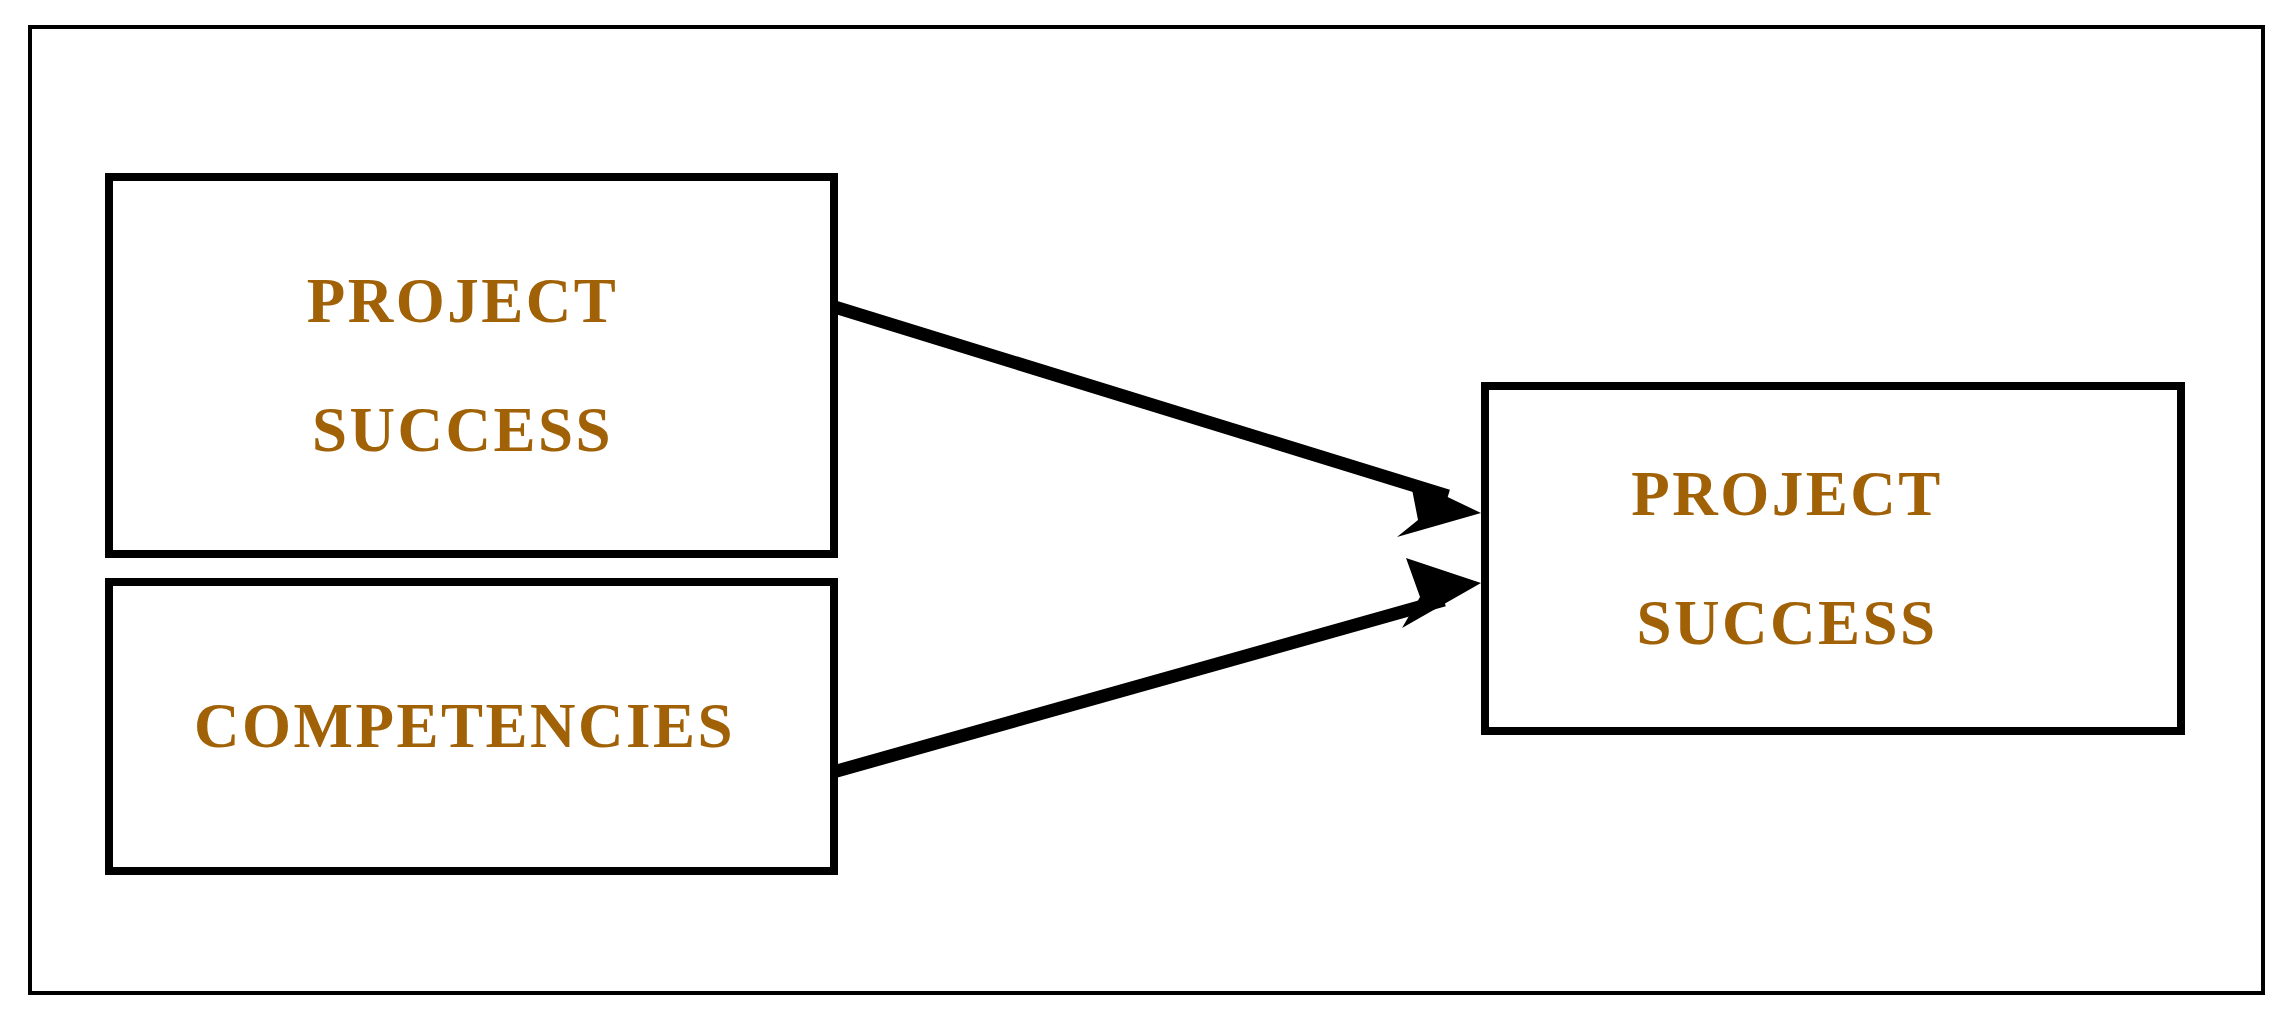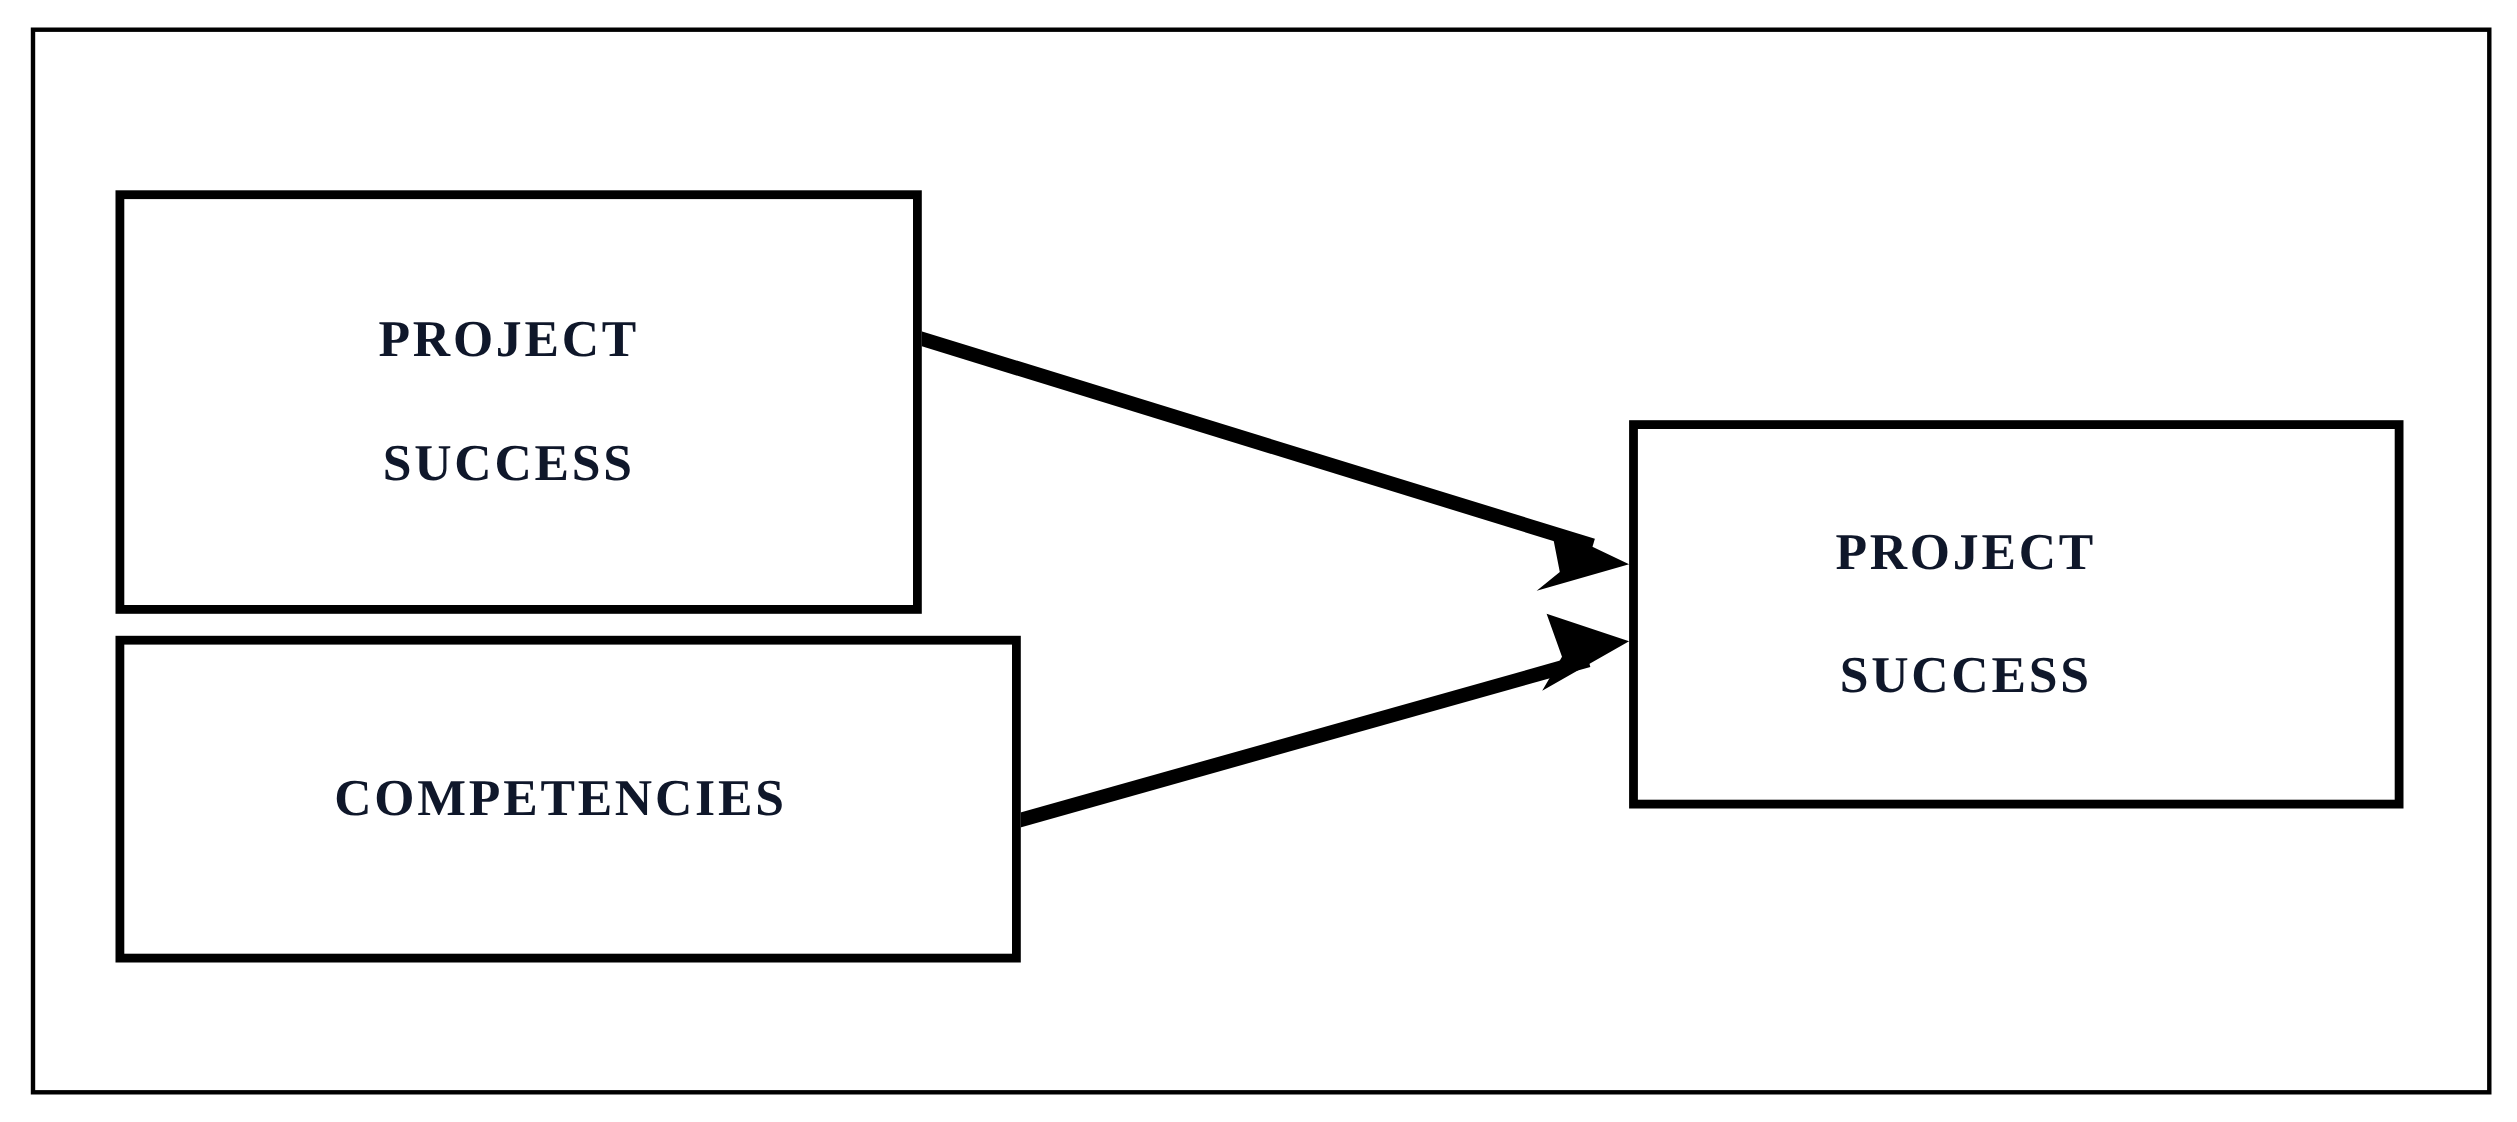--- a/index.html
+++ b/index.html
@@ -34,24 +34,24 @@
     box-sizing: border-box;
     border: 8px solid #000000;
     background: #ffffff;
     display: flex;
     flex-direction: column;
     justify-content: center;
     align-items: center;
     z-index: 3;
   }
   .node-label {
-    color: #0f172a;
+    color: #a16207;
     font-family: "Liberation Serif", "DejaVu Serif", serif;
     font-weight: bold;
-    font-size: 47px;
+    font-size: 63px;
     letter-spacing: 2.5px;
     line-height: 1.05;
     white-space: nowrap;
     text-align: center;
   }
   
   #node-project-planning {
     left: 105px;
     top: 173px;
     width: 733px;
@@ -60,21 +60,21 @@
   #node-project-planning .node-label:first-child {
     margin-bottom: 62px;
     margin-left: -18px;
   }
   #node-project-planning .node-label:last-child {
     margin-left: -18px;
   }
   #node-competencies {
     left: 105px;
     top: 578px;
-    width: 823px;
+    width: 733px;
     height: 297px;
   }
   #node-competencies .node-label {
     margin-left: -14px;
   }
   #node-project-success {
     left: 1481px;
     top: 382px;
     width: 704px;
     height: 353px;

